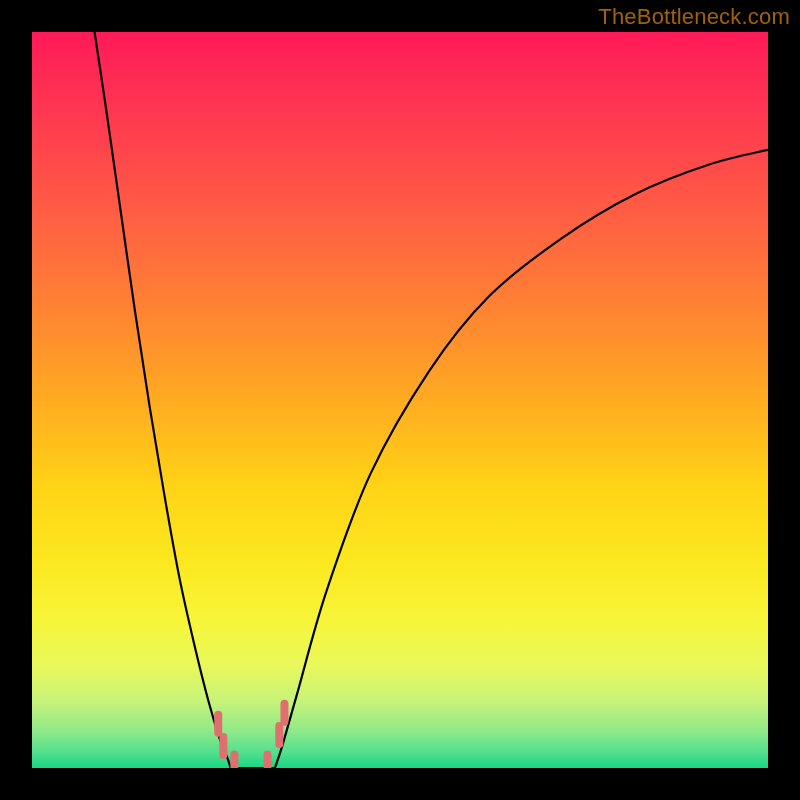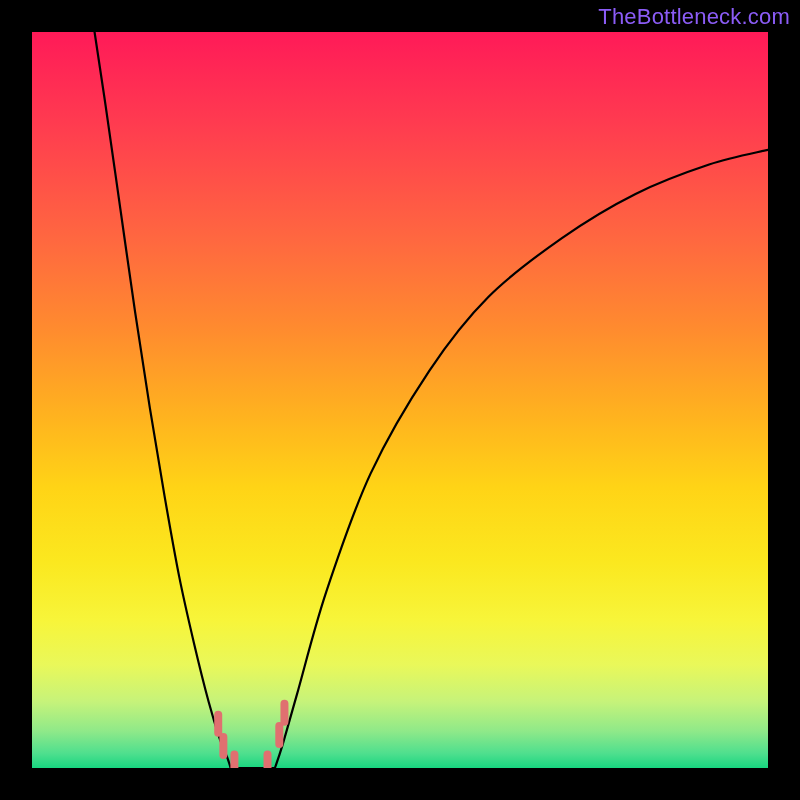--- a/index.html
+++ b/index.html
@@ -50,21 +50,21 @@
   .curve-svg {
     position: absolute;
     left: 0; top: 0;
     width: 736px;
     height: 736px;
   }
   .watermark {
     position: absolute;
     top: 4px;
     right: 10px;
-    color: #8b5cf6;
+    color: #a16207;
     font-size: 22px;
     letter-spacing: 0.2px;
     font-weight: 400;
   }
 </style>
 </head>
 <body>
 
 <div class="frame">
   <div class="plot">

